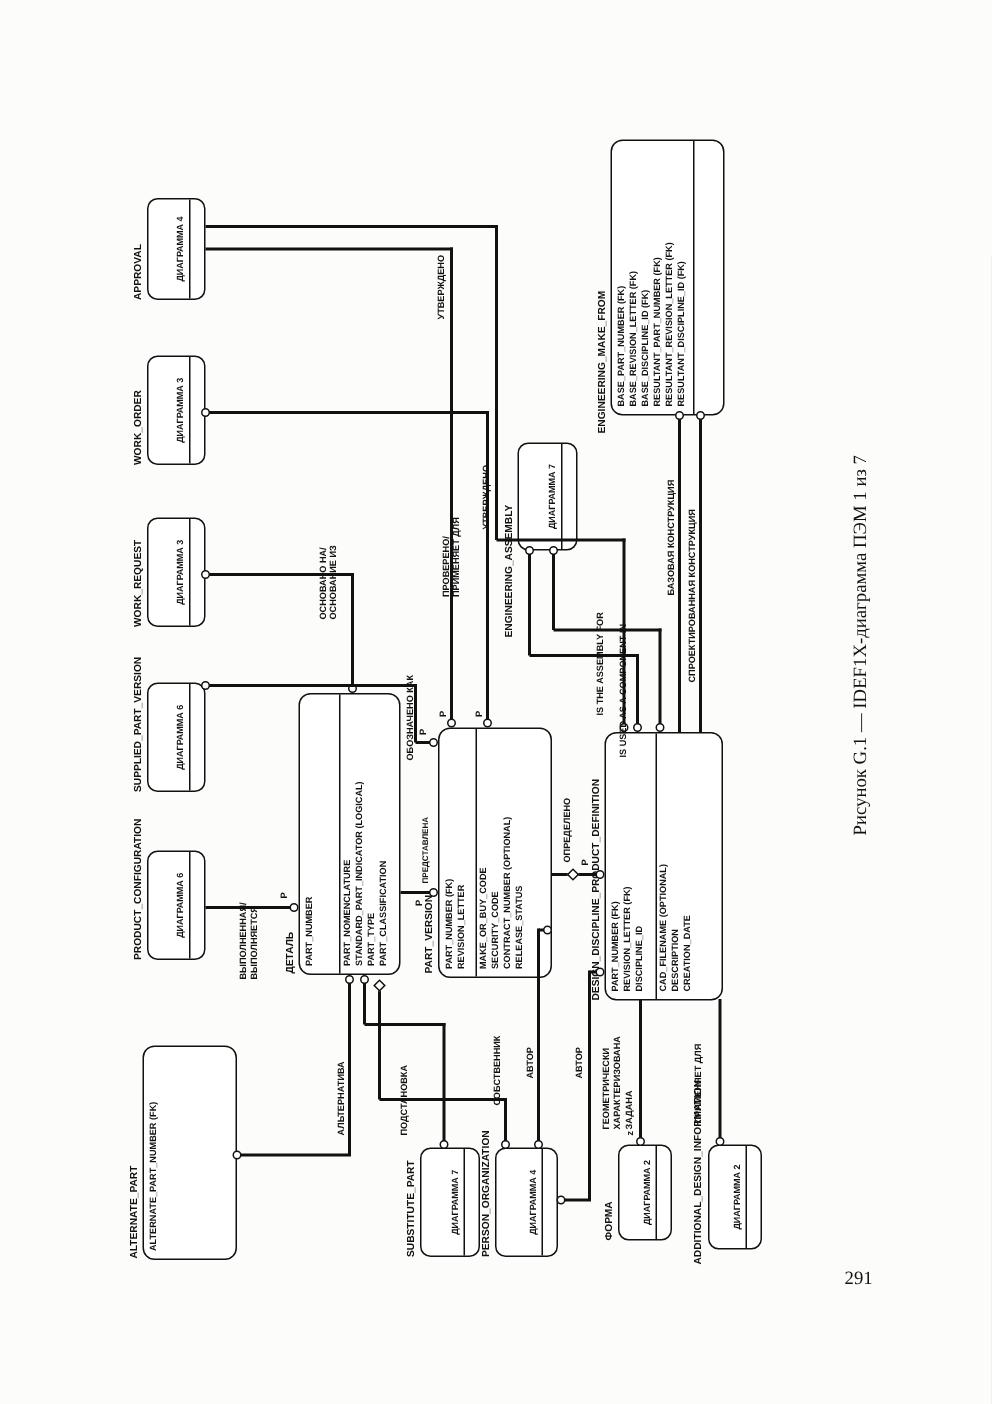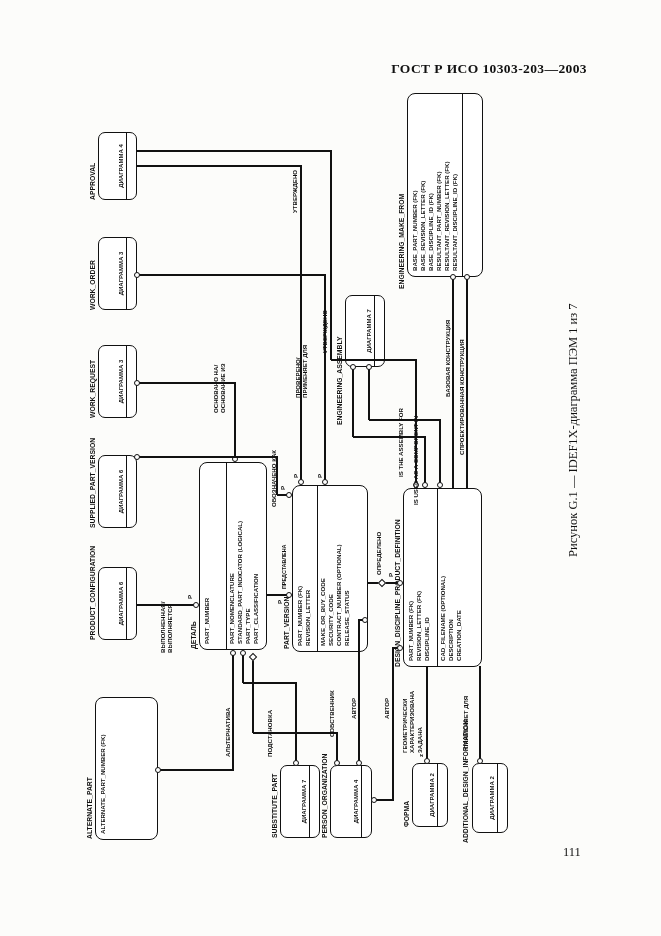--- a/index.html
+++ b/index.html
@@ -25,21 +25,20 @@
           transform:rotate(45deg);box-sizing:border-box;}
   .rlabel{position:absolute;font:700 6.1px "Liberation Sans",sans-serif;white-space:nowrap;}
   .rlabel div{line-height:7.4px;}
   .rlabel.small{font-size:5.4px;}
   .card{position:absolute;font:700 6.2px "Liberation Sans",sans-serif;}
 </style>
 </head>
 <body>
 
 <div class="page">
-  <div class="hdr">ГОСТ Р ИСО 10303-203—2003</div>
   <div class="rot" id="diagram">
       <div class="ebox" style="left: 5px; top: 10px; width: 143px; height: 63px;">
         <div class="attr" style="top: 3px;">ALTERNATE_PART_NUMBER (FK)</div>
       </div>
       <div class="ename" style="left: 6px; top: 1px;">ALTERNATE_PART</div>
       <div class="ebox" style="left: 195px; top: 114px; width: 188px; height: 68px;">
         <div class="attr" style="top: 3px;">PART_NUMBER</div>
         <div class="divline" style="top: 26px;"></div>
         <div class="attr" style="top: 28px;">PART_NOMENCLATURE</div>
         <div class="attr" style="top: 36px;">STANDARD_PART_INDICATOR (LOGICAL)</div>
@@ -260,14 +259,14 @@
       </div>
       <div class="card" style="left: 367px; top: 207px;">P</div>
       <div class="card" style="left: 367px; top: 231px;">P</div>
       <div class="card" style="left: 355px; top: 194px;">P</div>
       <div class="card" style="left: 241px; top: 191px;">P</div>
       <div class="card" style="left: 268px; top: 302px;">P</div>
       <div class="card" style="left: 246px; top: 101px;">P</div>
       <div class="card" style="left: 88px; top: 332px;">z</div>
     </div>
   <div class="cap">Рисунок G.1 — IDEF1X-диаграмма ПЭМ 1 из 7</div>
-  <div class="pgnum">111</div>
+  <div class="pgnum">291</div>
 </div>
 
 </body></html>

